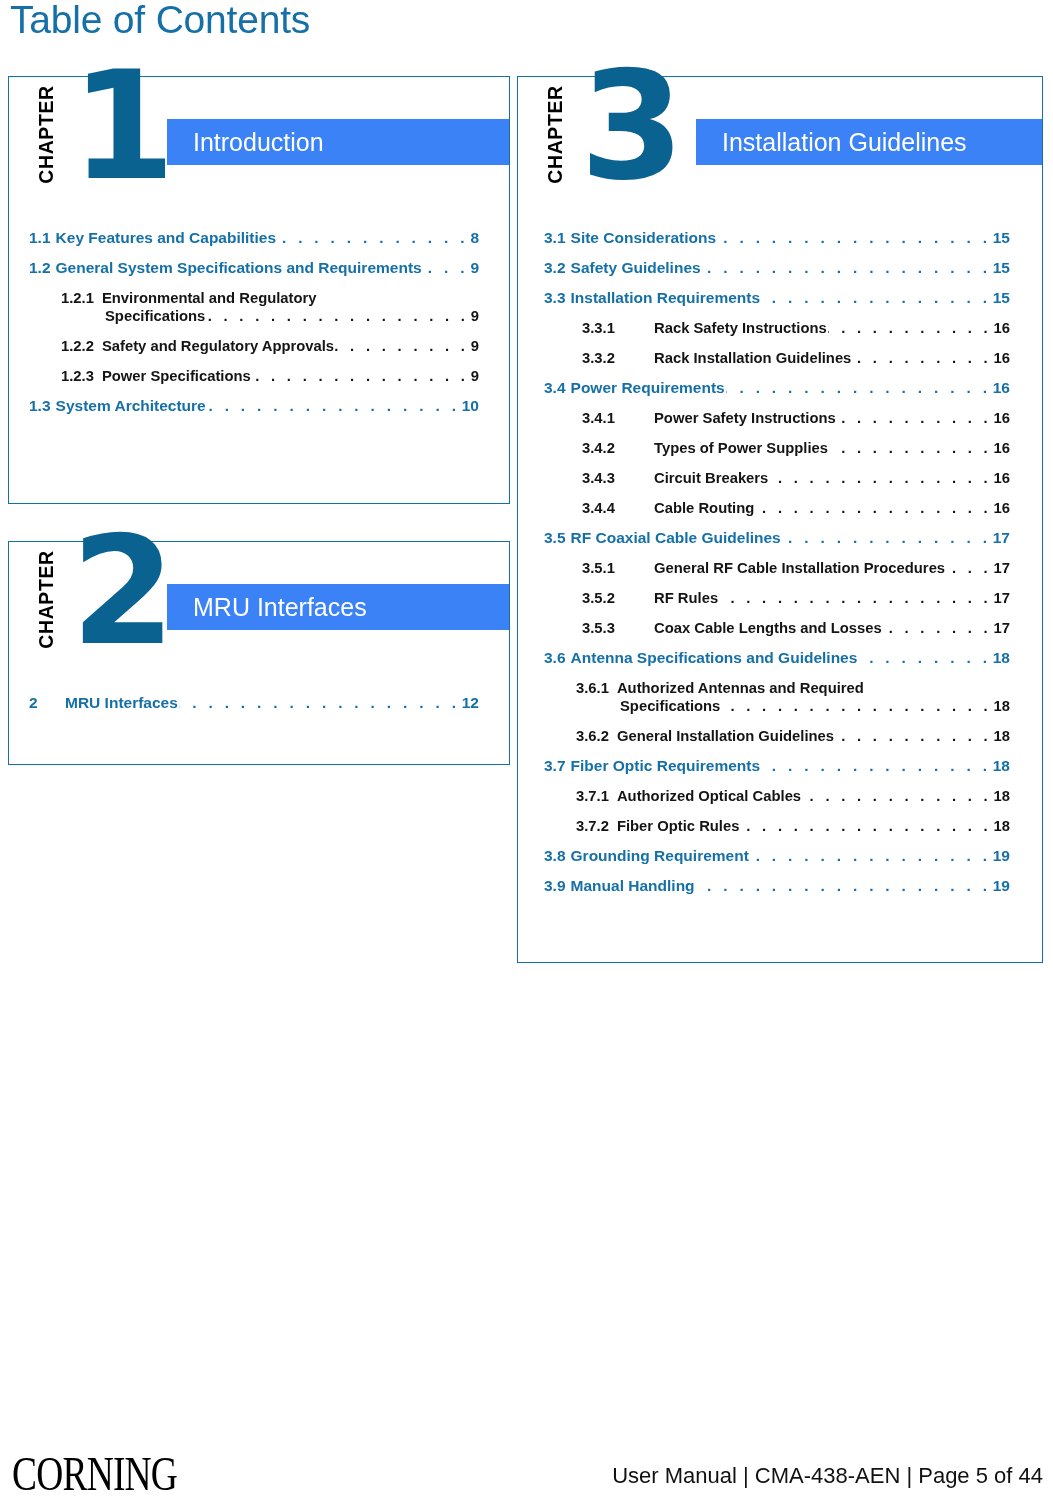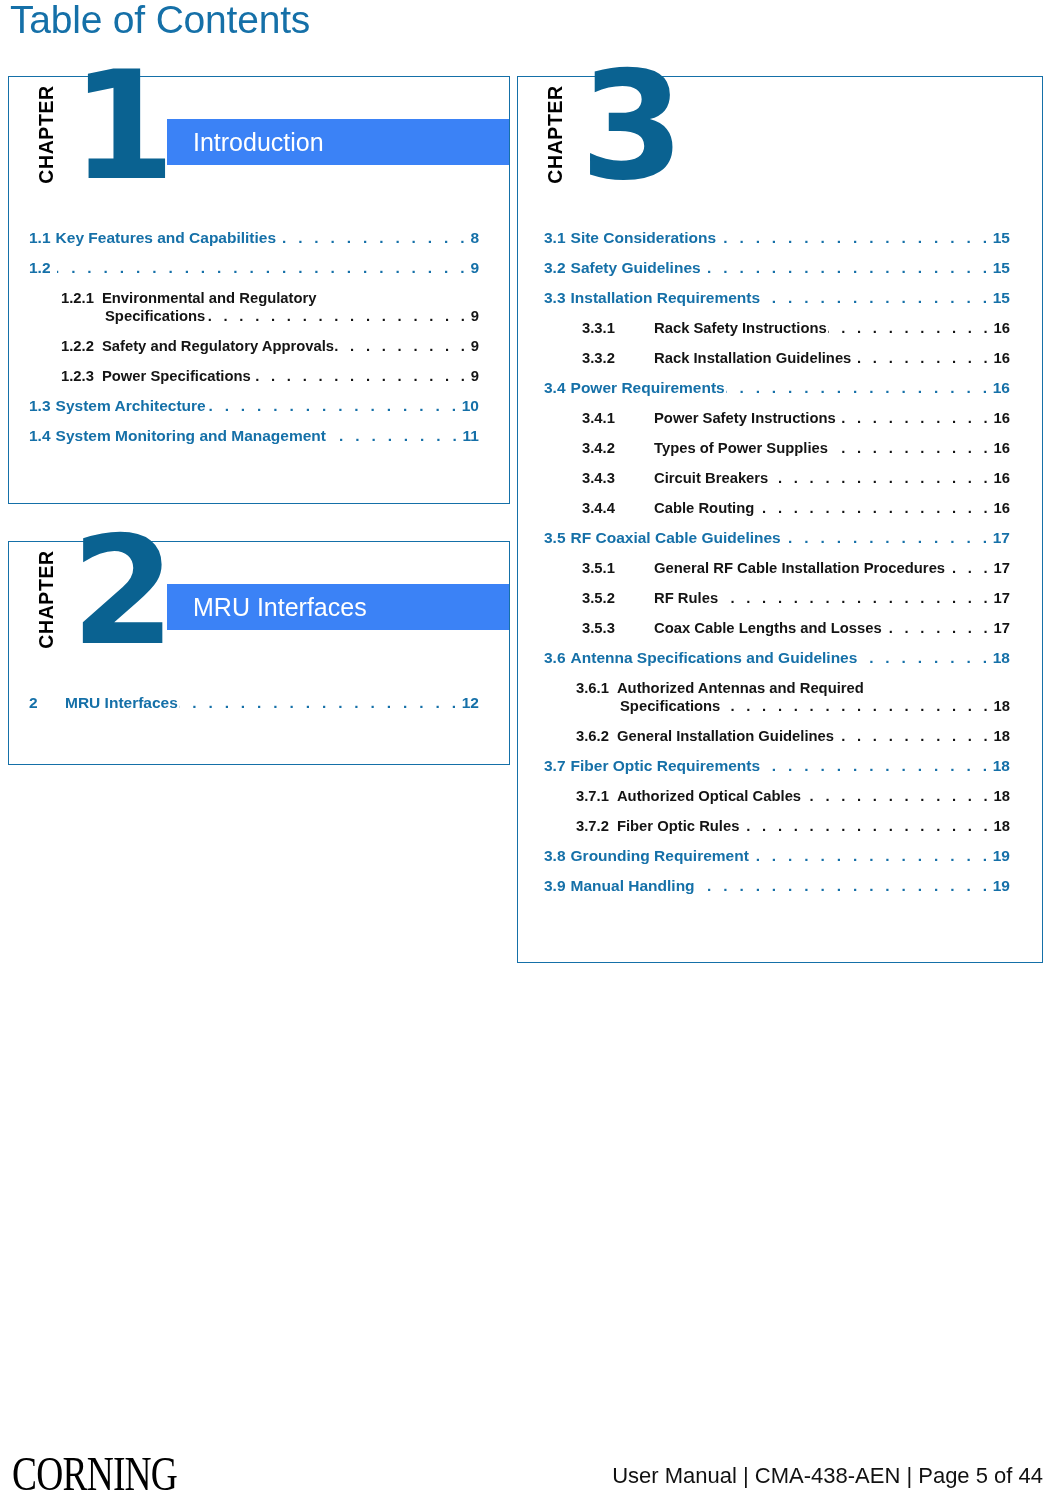--- a/index.html
+++ b/index.html
@@ -200,20 +200,21 @@
   </div>
   <div class="toc-list" id="list-ch1">
       <div class="toc-row lvl1">
         <span class="toc-num gap-sm">1.1</span>
         <span class="toc-text">Key Features and Capabilities</span>
         <span class="toc-dots"></span>
         <span class="toc-page">8</span>
       </div>
       <div class="toc-row lvl1">
         <span class="toc-num gap-sm">1.2</span>
+        <span class="toc-text">General System Specifications and Requirements</span>
         <span class="toc-dots"></span>
         <span class="toc-page">9</span>
       </div>
       <div class="toc-row lvl2 ind-b wrap">
         <div class="line1">
           <span class="toc-num gap-md">1.2.1</span>
           <span class="toc-text">Environmental and Regulatory</span>
         </div>
         <div class="line2">
           <span class="pad  gap-md" style="width: 44px;"></span>
@@ -233,26 +234,20 @@
         <span class="toc-text">Power Specifications</span>
         <span class="toc-dots"></span>
         <span class="toc-page">9</span>
       </div>
       <div class="toc-row lvl1">
         <span class="toc-num gap-sm">1.3</span>
         <span class="toc-text">System Architecture</span>
         <span class="toc-dots"></span>
         <span class="toc-page">10</span>
       </div>
-      <div class="toc-row lvl1">
-        <span class="toc-num gap-sm">1.4</span>
-        <span class="toc-text">System Monitoring and Management</span>
-        <span class="toc-dots"></span>
-        <span class="toc-page">11</span>
-      </div>
     </div>
 </div>
 
 <div class="chapter-box" id="box-ch2">
   <div class="chapter-head">
     <div class="chapter-word">CHAPTER</div>
     <div class="chapter-num">2</div>
     <div class="chapter-banner">MRU Interfaces</div>
   </div>
   <div class="toc-list" id="list-ch2">
@@ -262,20 +257,21 @@
         <span class="toc-dots"></span>
         <span class="toc-page">12</span>
       </div>
     </div>
 </div>
 
 <div class="chapter-box" id="box-ch3">
   <div class="chapter-head">
     <div class="chapter-word">CHAPTER</div>
     <div class="chapter-num">3</div>
+    <div class="chapter-banner">Installation Guidelines</div>
   </div>
   <div class="toc-list" id="list-ch3">
       <div class="toc-row lvl1">
         <span class="toc-num gap-sm">3.1</span>
         <span class="toc-text">Site Considerations</span>
         <span class="toc-dots"></span>
         <span class="toc-page">15</span>
       </div>
       <div class="toc-row lvl1">
         <span class="toc-num gap-sm">3.2</span>

